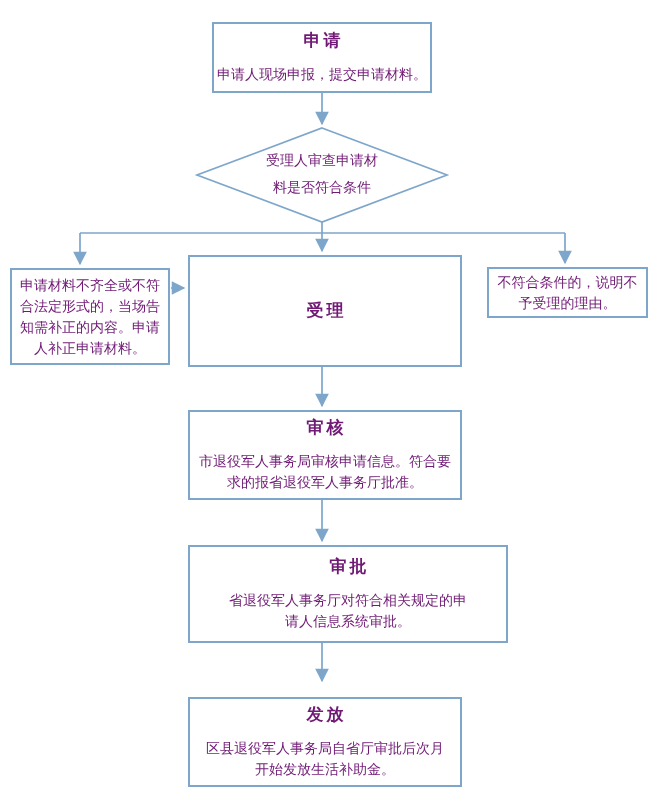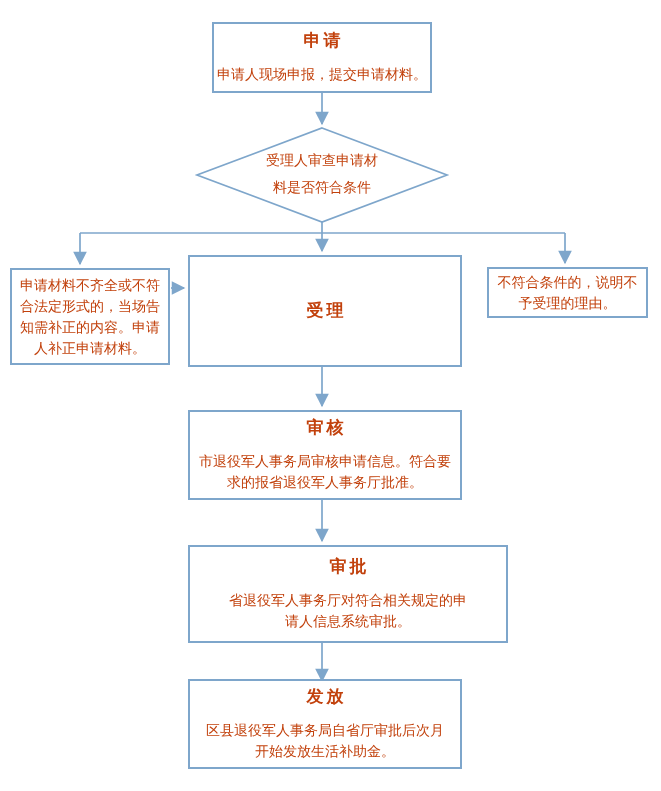--- a/index.html
+++ b/index.html
@@ -6,21 +6,21 @@
     margin: 0;
     padding: 0;
     background: #ffffff;
   }
   .canvas {
     position: relative;
     width: 661px;
     height: 791px;
     background: #ffffff;
     font-family: "Liberation Sans", "DejaVu Sans", sans-serif;
-    color: #c2410c;
+    color: #701a75;
     overflow: hidden;
   }
   .connectors {
     position: absolute;
     left: 0;
     top: 0;
     width: 661px;
     height: 791px;
   }
   .node {
@@ -125,19 +125,19 @@
     <div class="body">市退役军人事务局审核申请信息。符合要
 求的报省退役军人事务厅批准。</div>
   </div>
 
   <div class="node" style="left:188px; top:545px; width:320px; height:98px;">
     <div class="title">审批</div>
     <div class="body">省退役军人事务厅对符合相关规定的申
 请人信息系统审批。</div>
   </div>
 
-  <div class="node" style="left:188px; top:679px; width:274px; height:90px;">
+  <div class="node" style="left:188px; top:697px; width:274px; height:90px;">
     <div class="title">发放</div>
     <div class="body">区县退役军人事务局自省厅审批后次月
 开始发放生活补助金。</div>
   </div>
 
 </div>
 
 </body></html>

